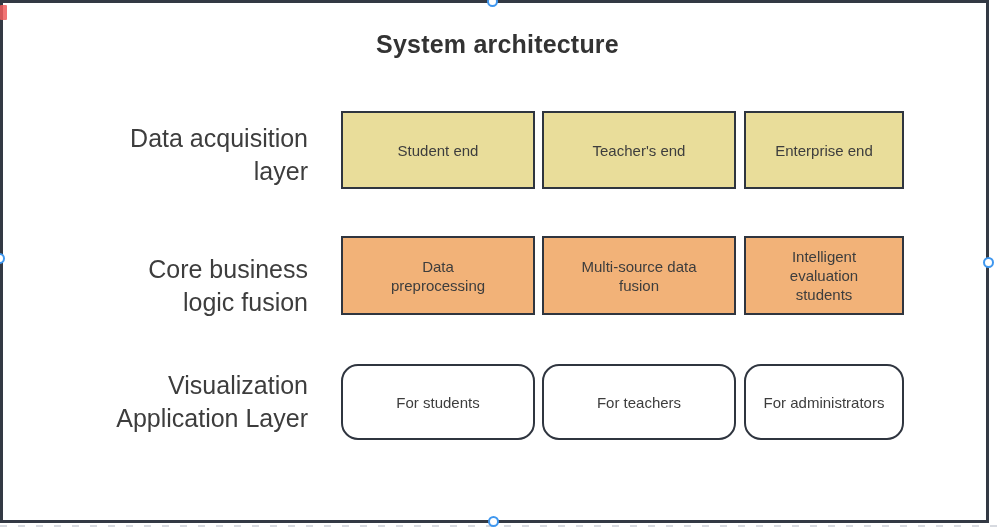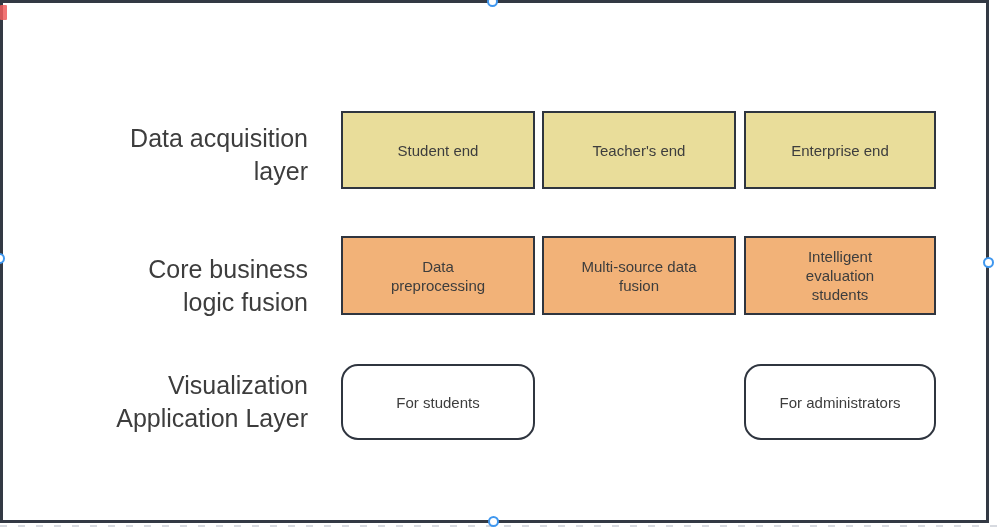--- a/index.html
+++ b/index.html
@@ -57,29 +57,30 @@
     border: 2px solid #2f353f;
     display: flex; align-items: center; justify-content: center;
     text-align: center; font-size: 15px; color: #3d3d3d;
     line-height: 19px; white-space: pre-line;
   }
   .row1 { top: 108px; height: 78px; background: #e9dd9a; }
   .row2 { top: 233px; height: 79px; background: #f2b278; }
   .row3 { top: 361px; height: 76px; background: #ffffff; border-radius: 17px; }
   .col1 { left: 338px; width: 194px; }
   .col2 { left: 539px; width: 194px; }
-  .col3 { left: 741px; width: 192px; }
+  .col3 { left: 741px; width: 160px; }
 </style>
 </head>
 <body>
 
 <div class="canvas">
 
   <div class="frame">
 
+    <div class="title">System architecture</div>
 
     <div class="layer-label l1">Data acquisition
 layer</div>
     <div class="box row1 col1">
       <span>Student end</span>
     </div>
     <div class="box row1 col2">
       <span>Teacher's end</span>
     </div>
     <div class="box row1 col3">
@@ -100,20 +101,23 @@
       <span>Intelligent
 evaluation
 students</span>
     </div>
 
     <div class="layer-label l3">Visualization
 Application Layer</div>
     <div class="box row3 col1">
       <span>For students</span>
     </div>
+    <div class="box row3 col2">
+      <span>For teachers</span>
+    </div>
     <div class="box row3 col3">
       <span>For administrators</span>
     </div>
 
   </div>
 
   <div class="red-marker"></div>
   <div class="handle top"></div>
   <div class="handle bottom"></div>
   <div class="handle left"></div>

